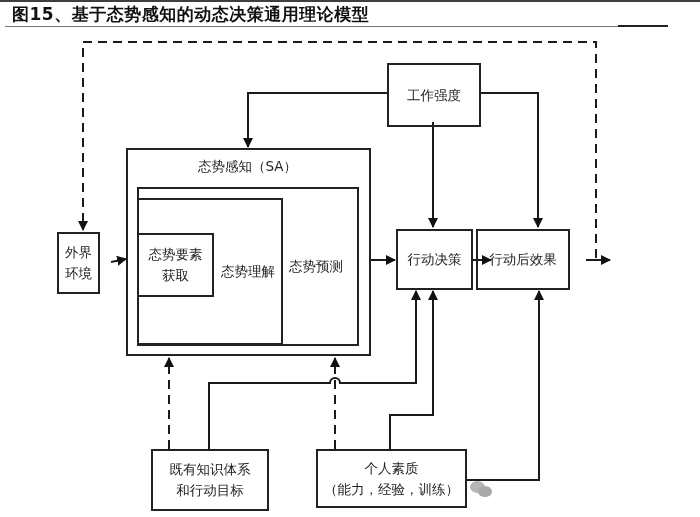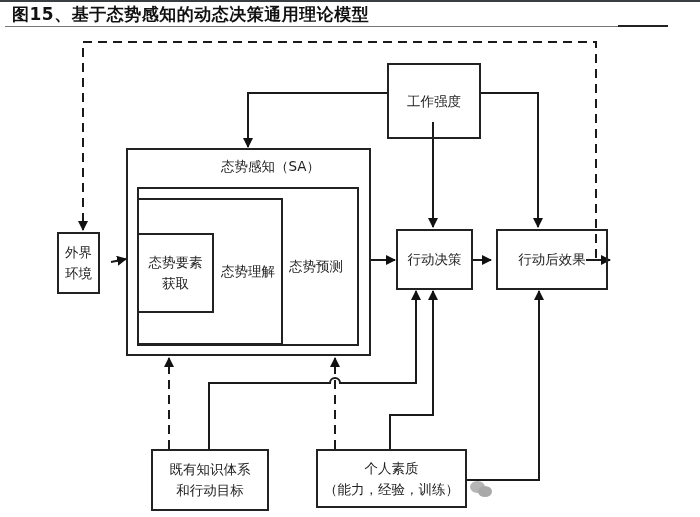--- a/index.html
+++ b/index.html
@@ -3,21 +3,21 @@
 <meta charset="utf-8">
 <style>
   html, body { margin:0; padding:0; background:#ffffff; }
   body { width:700px; height:517px; position:relative; overflow:hidden; font-family:"DejaVu Sans", sans-serif; }
   .topbar { position:absolute; left:0; top:0; width:700px; height:2px; background:#3a3f44; }
   .title { position:absolute; left:12px; top:3px; font-size:17px; font-weight:bold; color:#111; letter-spacing:0.5px; white-space:nowrap; }
   .rule-thin { position:absolute; left:5px; top:26px; width:613px; height:1px; background:#777; }
   .rule-thick { position:absolute; left:618px; top:25px; width:50px; height:2px; background:#222; }
   svg.diagram { position:absolute; left:0; top:0; }
   .box { position:absolute; border:2px solid #222; box-sizing:border-box; display:flex; align-items:center; justify-content:center; text-align:center; font-size:13.5px; color:#222; line-height:1.55; background:transparent; }
-  .label { position:absolute; font-size:13.5px; color:#222; white-space:nowrap;margin-left:23px; }
+  .label { position:absolute; font-size:13.5px; color:#222; white-space:nowrap; }
   .watermark { position:absolute; left:470px; top:480px; font-size:15px; color:#9a9a9a; white-space:nowrap; display:flex; align-items:center; gap:6px; }
   .wm-icon { width:24px; height:18px; position:relative; }
   .wm-icon .b1 { position:absolute; left:0; top:1px; width:15px; height:12px; border-radius:50%; background:#b5b5b5; }
   .wm-icon .b2 { position:absolute; left:8px; top:6px; width:14px; height:11px; border-radius:50%; background:#a9a9a9; }
 </style>
 </head>
 <body>
 
 <div class="topbar"></div>
 <div class="title">图15、基于态势感知的动态决策通用理论模型</div>
@@ -61,36 +61,36 @@
 </svg>
 
 <div class="box" style="left:126px; top:148px; width:245px; height:208px;"></div>
 <div class="label" style="left:198px; top:158px;">态势感知（SA）</div>
 <div class="box" style="left:137px; top:187px; width:222px; height:159px; justify-content:flex-end; padding-right:14px;">
   <span>态势预测</span>
 </div>
 <div class="box" style="left:137px; top:192px; width:146px; height:147px; justify-content:flex-end; padding-right:6px;margin-top:6px;">
   <span>态势理解</span>
 </div>
-<div class="box" style="left:137px; top:233px; width:77px; height:80px; white-space:pre-line;">
+<div class="box" style="left:137px; top:233px; width:77px; height:64px; white-space:pre-line;">
   <span>态势要素
 获取</span>
 </div>
 
 <div class="box" style="left:57px; top:232px; width:43px; height:62px; white-space:pre-line;">
   <span>外界
 环境</span>
 </div>
-<div class="box" style="left:387px; top:63px; width:94px; height:76px;">
+<div class="box" style="left:387px; top:63px; width:94px; height:64px;">
   <span>工作强度</span>
 </div>
 <div class="box" style="left:396px; top:229px; width:77px; height:61px;">
   <span>行动决策</span>
 </div>
-<div class="box" style="left:496px; top:229px; width:112px; height:61px;">
+<div class="box" style="left:476px; top:229px; width:94px; height:61px;">
   <span>行动后效果</span>
 </div>
 <div class="box" style="left:151px; top:449px; width:118px; height:62px; white-space:pre-line;">
   <span>既有知识体系
 和行动目标</span>
 </div>
 <div class="box" style="left:316px; top:449px; width:151px; height:59px; white-space:pre-line;">
   <span>个人素质
 （能力，经验，训练）</span>
 </div>

